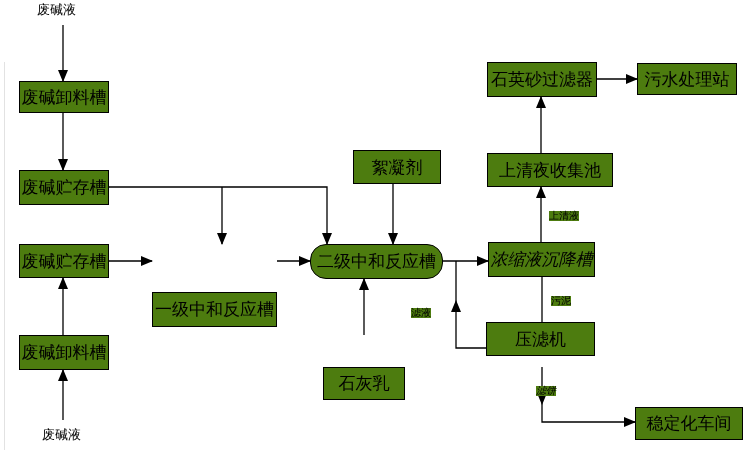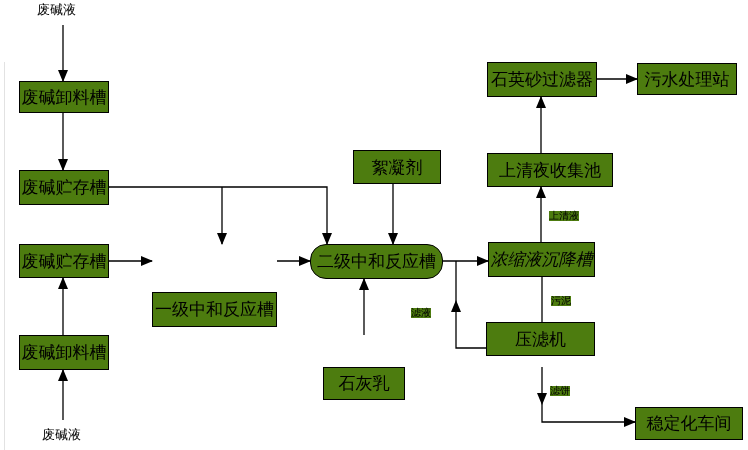--- a/index.html
+++ b/index.html
@@ -126,15 +126,15 @@
   <span class="io-label" style="left:37px; top:3px;">废碱液</span>
 
   <span class="io-label" style="left:42px; top:428px;">废碱液</span>
 
   <span class="flow-label" style="left:549px; top:211px;">上清液</span>
 
   <span class="flow-label" style="left:551px; top:296px;">污泥</span>
 
   <span class="flow-label" style="left:411px; top:308px;">滤液</span>
 
-  <span class="flow-label" style="left:550px; top:386px;">滤饼</span>
+  <span class="flow-label" style="left:536px; top:386px;font-style:italic;">滤饼</span>
 
 </div>
 
 </body></html>

